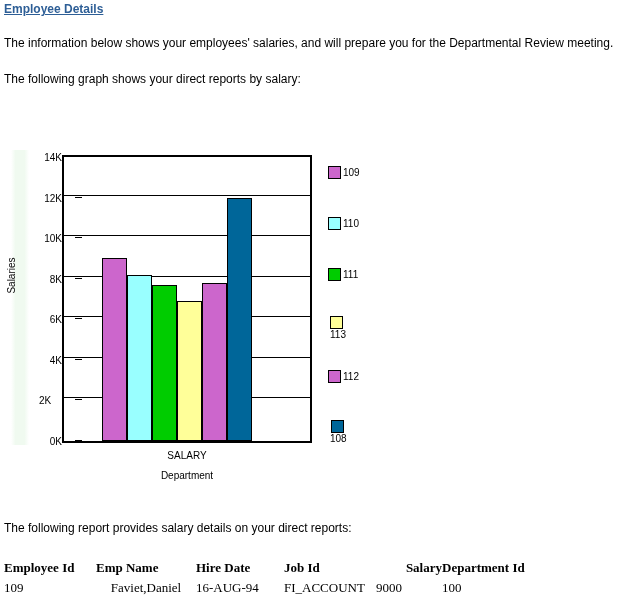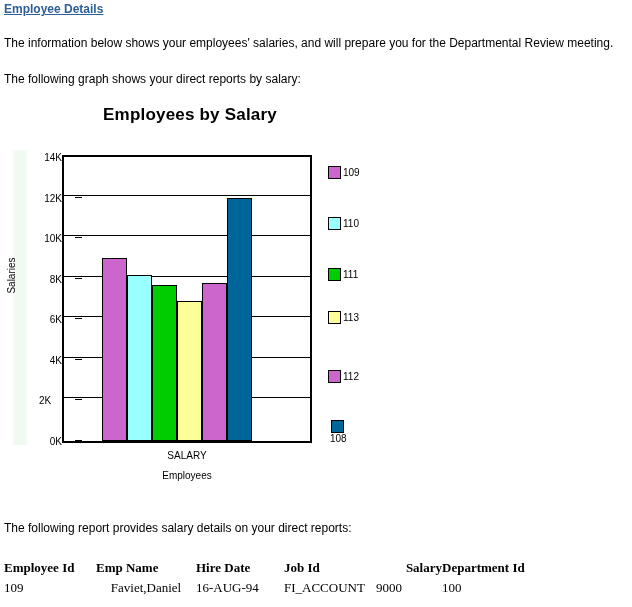--- a/index.html
+++ b/index.html
@@ -219,21 +219,20 @@
 </head>
 <body>
 
 <div id="page-title">Employee Details</div>
 
 <div class="para" id="para-intro">The information below shows your employees' salaries, and will prepare you for the Departmental Review meeting.</div>
 <div class="para" id="para-graph">The following graph shows your direct reports by salary:</div>
 
 <div id="chart-region">
 
-  <div id="chart-title">Employees by Salary</div>
 
   <div id="y-axis-strip"></div>
   <div id="y-axis-title">Salaries</div>
 
   <div id="plot-area">
       <div class="gridline" style="bottom: 245.429px;"></div>
       <div class="gridline" style="bottom: 204.857px;"></div>
       <div class="gridline" style="bottom: 164.286px;"></div>
       <div class="gridline" style="bottom: 123.714px;"></div>
       <div class="gridline" style="bottom: 83.1429px;"></div>
@@ -260,36 +259,36 @@
   <div id="bars">
       <div class="bar" style="left: 40px; width: 25px; height: 183px; background: rgb(204, 102, 204); z-index: 1;"></div>
       <div class="bar" style="left: 65px; width: 25px; height: 166px; background: rgb(153, 255, 255); z-index: 1;"></div>
       <div class="bar" style="left: 90px; width: 25px; height: 156px; background: rgb(0, 204, 0); z-index: 1;"></div>
       <div class="bar" style="left: 115px; width: 25px; height: 140px; background: rgb(255, 255, 153); z-index: 1;"></div>
       <div class="bar" style="left: 140px; width: 25px; height: 158px; background: rgb(204, 102, 204); z-index: 1;"></div>
       <div class="bar" style="left: 165px; width: 25px; height: 243px; background: rgb(0, 102, 153); z-index: 5;"></div>
     </div>
 
   <div id="x-category-label">SALARY</div>
-  <div id="x-axis-title">Employees</div>
+  <div id="x-axis-title">Department</div>
 
   <div id="legend">
       <div class="legend-item" style="top: 0px;">
         <span class="legend-swatch" style="background: rgb(204, 102, 204);"></span>
         <span class="legend-label">109</span>
       </div>
       <div class="legend-item" style="top: 51px; text-align: center;">
         <span class="legend-swatch" style="background: rgb(153, 255, 255);"></span>
         <span class="legend-label">110</span>
       </div>
       <div class="legend-item" style="top: 102px;">
         <span class="legend-swatch" style="background: rgb(0, 204, 0);"></span>
         <span class="legend-label">111</span>
       </div>
-      <div class="legend-item" style="top: 145px;">
+      <div class="legend-item" style="top: 151px; flex-direction: column;">
         <span class="legend-swatch" style="background: rgb(255, 255, 153);"></span>
         <span class="legend-label">113</span>
       </div>
       <div class="legend-item" style="top: 204px;">
         <span class="legend-swatch" style="background: rgb(204, 102, 204);"></span>
         <span class="legend-label">112</span>
       </div>
       <div class="legend-item" style="top: 255px; flex-direction: column;">
         <span class="legend-swatch" style="background: rgb(0, 102, 153);"></span>
         <span class="legend-label">108</span>

